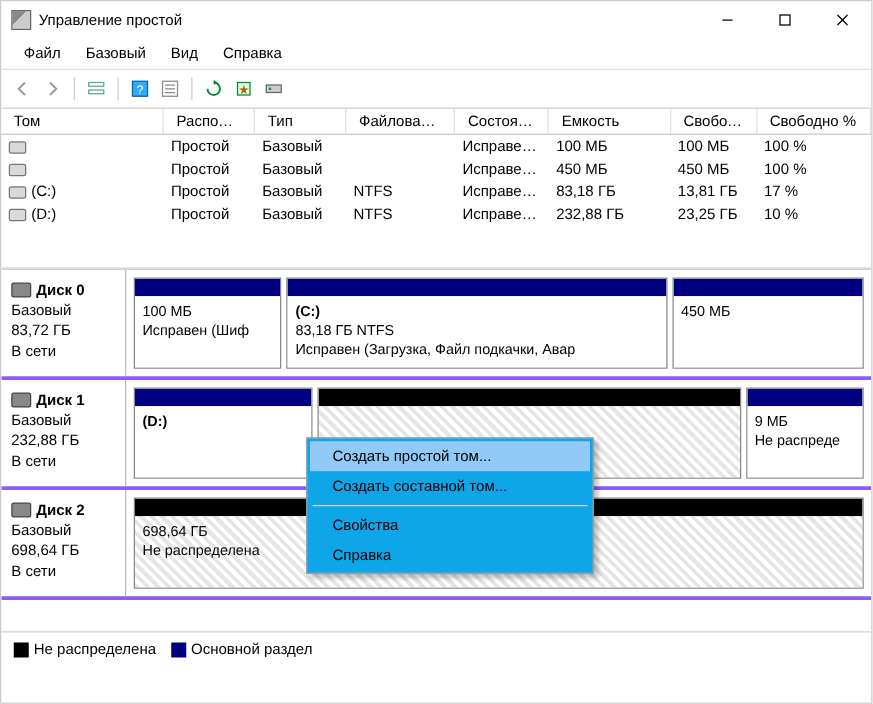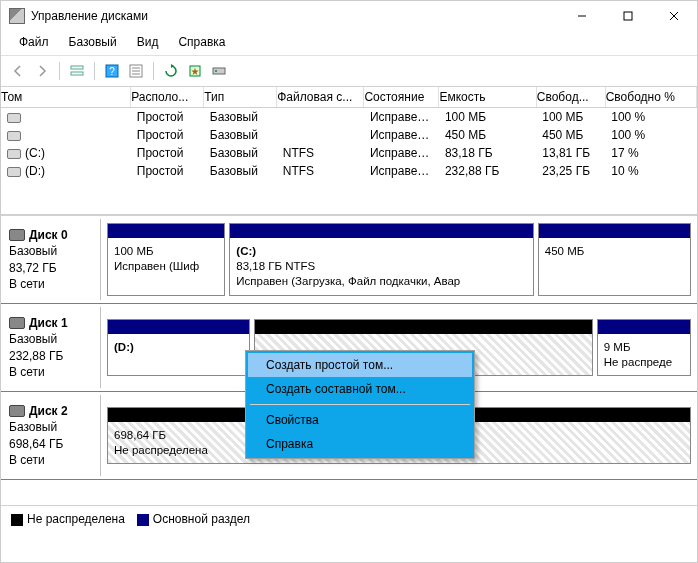--- a/index.html
+++ b/index.html
@@ -54,21 +54,21 @@
     display: flex; align-items: center; justify-content: center;
     border: 1px solid transparent;
   }
   .toolbar-btn.disabled { opacity: 0.4; }
   .toolbar-btn svg { width: 16px; height: 16px; }
   .table-wrap { border-bottom: 1px solid #d0d0d0; }
   .tbl { width: 100%; border-collapse: collapse; table-layout: fixed; }
   .tbl th {
     font-weight: normal;
     text-align: left;
-    padding: 3px 0;
+    padding: 3px 10px;
     border-right: 1px solid #e0e0e0;
     border-bottom: 1px solid #d0d0d0;
     background: #fff;
     font-size: 12px;
     overflow: hidden; white-space: nowrap; text-overflow: ellipsis; margin-top: 32px;
   }
   .tbl td {
     padding: 2px 6px;
     font-size: 12px;
     overflow: hidden; white-space: nowrap; text-overflow: ellipsis;
@@ -83,23 +83,22 @@
     margin-right: 4px;
     vertical-align: middle;
   }
   .disks-panel {
     height: 290px;
     overflow: hidden;
     border-top: 1px solid #d0d0d0;
   }
   .disk-row {
     display: flex;
-    border-bottom: 1px solid #8b5cf6;
+    border-bottom: 3px solid #8b5cf6;
     min-height: 88px;
-    align-items: center;
   }
   .disk-info {
     width: 100px;
     padding: 8px;
     border-right: 1px solid #c0c0c0;
     font-size: 12px;
     line-height: 1.35;
   }
   .disk-info .icon-line { display: flex; align-items: center; gap: 4px; font-weight: bold;}
   .disk-icon {
@@ -158,21 +157,21 @@
   .ctx-item { padding: 5px 18px; white-space: nowrap; }
   .ctx-item.hi { background: #91c9f7; }
   .ctx-sep { height: 1px; background: #d0d0d0; margin: 3px 2px; }
   .bold { font-weight: bold; }
 </style>
 </head>
 <body>
 
 <div class="titlebar">
   <div class="titlebar-icon"></div>
-  <div class="titlebar-title">Управление дисками</div>
+  <div class="titlebar-title">Управление простой</div>
   <div class="win-btns">
     <div class="win-btn">
       <svg viewBox="0 0 10 10">
           <line x1="1" y1="5" x2="9" y2="5" stroke="#000" stroke-width="1"></line>
         </svg>
     </div>
     <div class="win-btn">
       <svg viewBox="0 0 10 10">
           <rect x="1" y="1" width="8" height="8" fill="none" stroke="#000" stroke-width="1"></rect>
         </svg>

